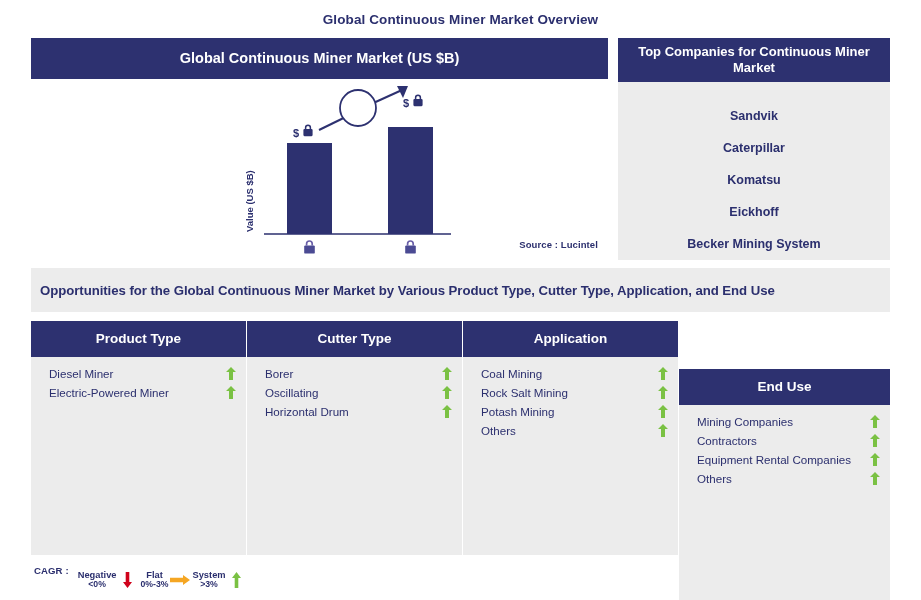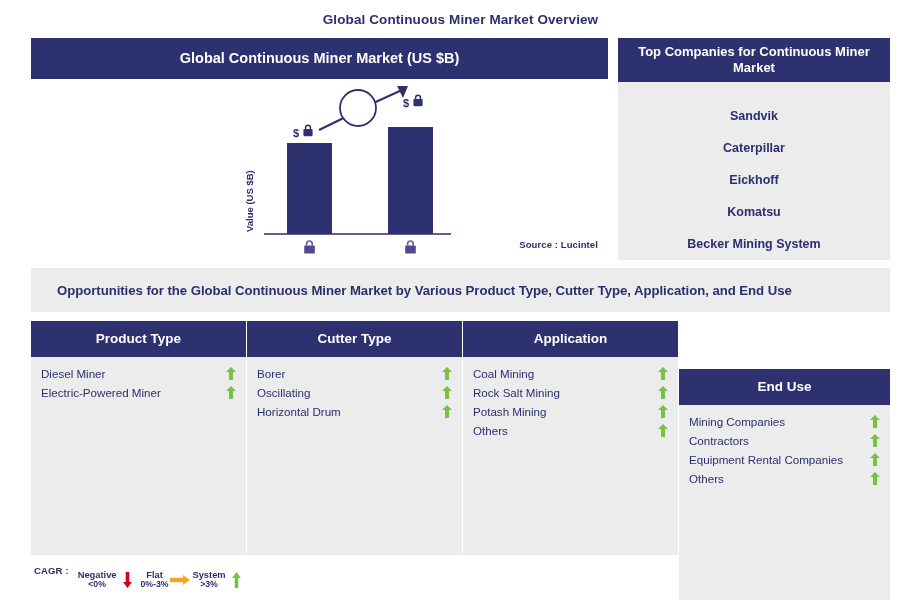--- a/index.html
+++ b/index.html
@@ -64,36 +64,36 @@
     text-align: center;
     font-size: 12.5px; font-weight: bold; color: #2b2f6e;
     height: 32px; line-height: 32px;
   }
 
   
   .opp-banner {
     position: absolute; left: 31px; top: 268px; width: 859px; height: 44px;
     background: #ececec;
     display: flex; align-items: center;
-    padding-left: 26px;
+    padding-left: 9px;
   }
   .opp-banner-text {
     font-size: 13.2px; font-weight: bold; color: #2b2f6e;
     letter-spacing: -.05px;
   }
 
   
   .cols { position: absolute; left: 31px; top: 321px; width: 859px; height: 234px; }
   .col { position: absolute; top: 0; height: 234px; }
   .col-head {
     height: 36px; font-size: 13.5px; width: 100%;
   }
   .col-body {
     background: #ececec; width: 100%; height: 198px;
-    padding: 7px 10px 0 10px;
+    padding: 7px 10px 0 18px;
   }
   .item-row {
     display: flex; align-items: center;
     height: 19px;
   }
   .item-label {
     font-size: 11.6px; color: #2b2f6e; flex: 1 1 auto;
     white-space: nowrap;
   }
   .arrow-up {
@@ -165,22 +165,22 @@
       </svg>
       <div class="source-note">Source : Lucintel</div>
     </div>
   </div>
 
   <div class="companies-card">
     <div class="navy-bar companies-head">Top Companies for Continuous Miner Market</div>
     <div class="companies-body">
       <div class="company-row">Sandvik</div>
       <div class="company-row">Caterpillar</div>
+      <div class="company-row">Komatsu</div>
       <div class="company-row">Eickhoff</div>
-      <div class="company-row">Komatsu</div>
       <div class="company-row">Becker Mining System</div>
     </div>
   </div>
 
   <div class="opp-banner">
     <span class="opp-banner-text">Opportunities for the Global Continuous Miner Market by Various Product Type, Cutter Type, Application, and End Use</span>
   </div>
 
   <div class="cols">
 

